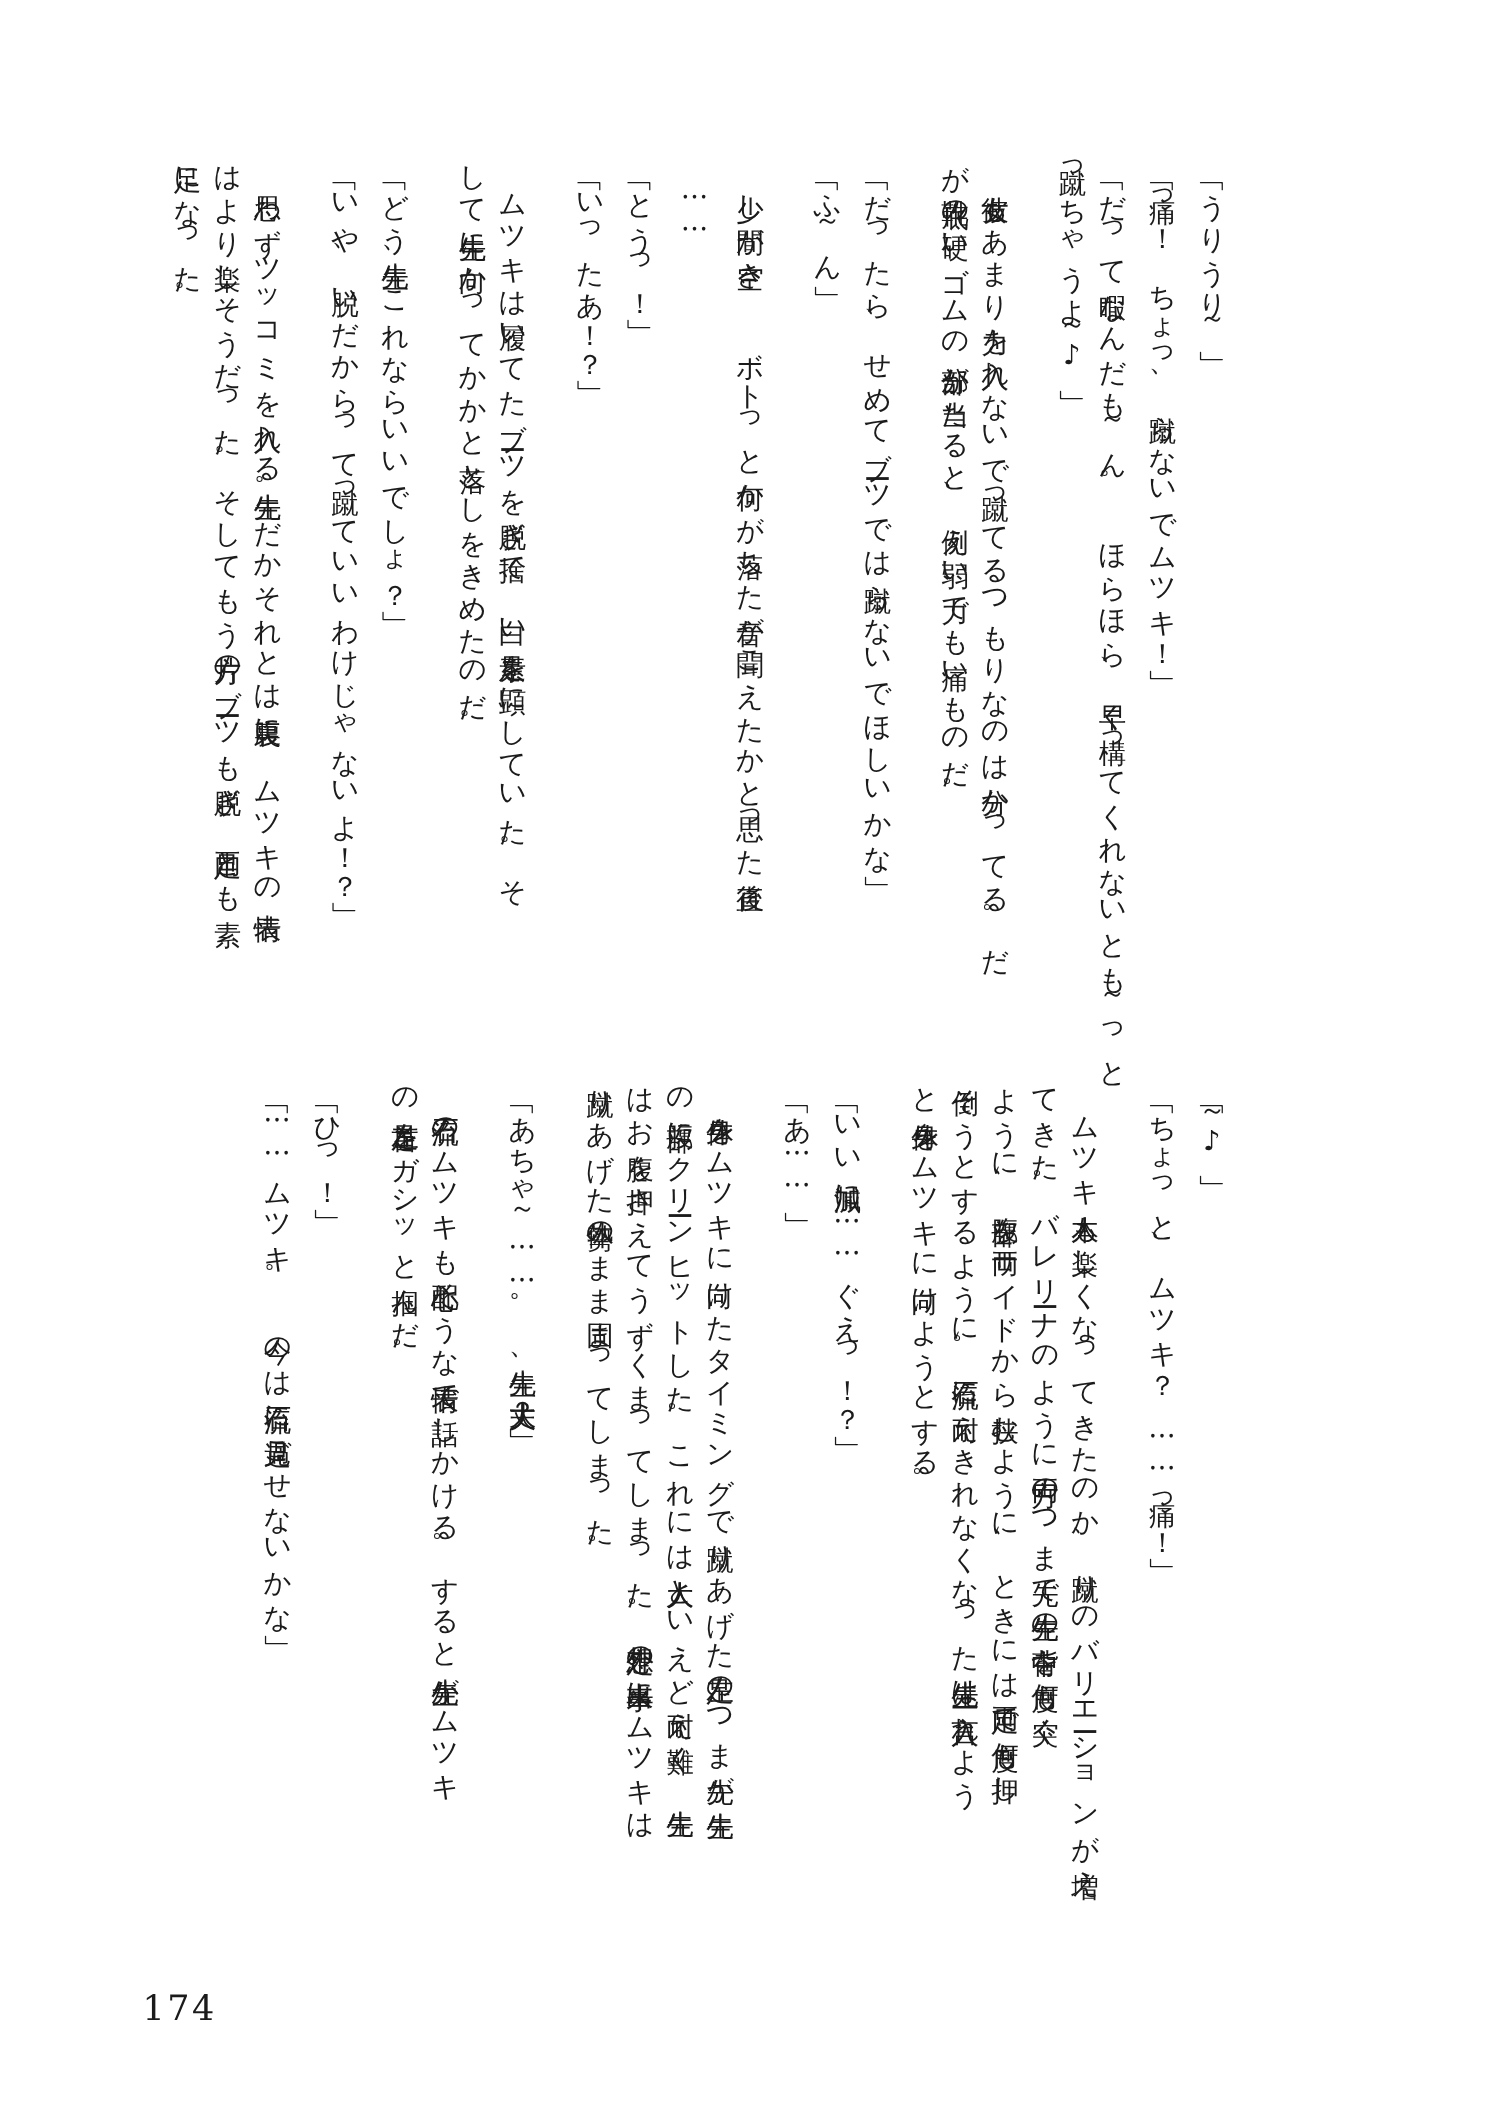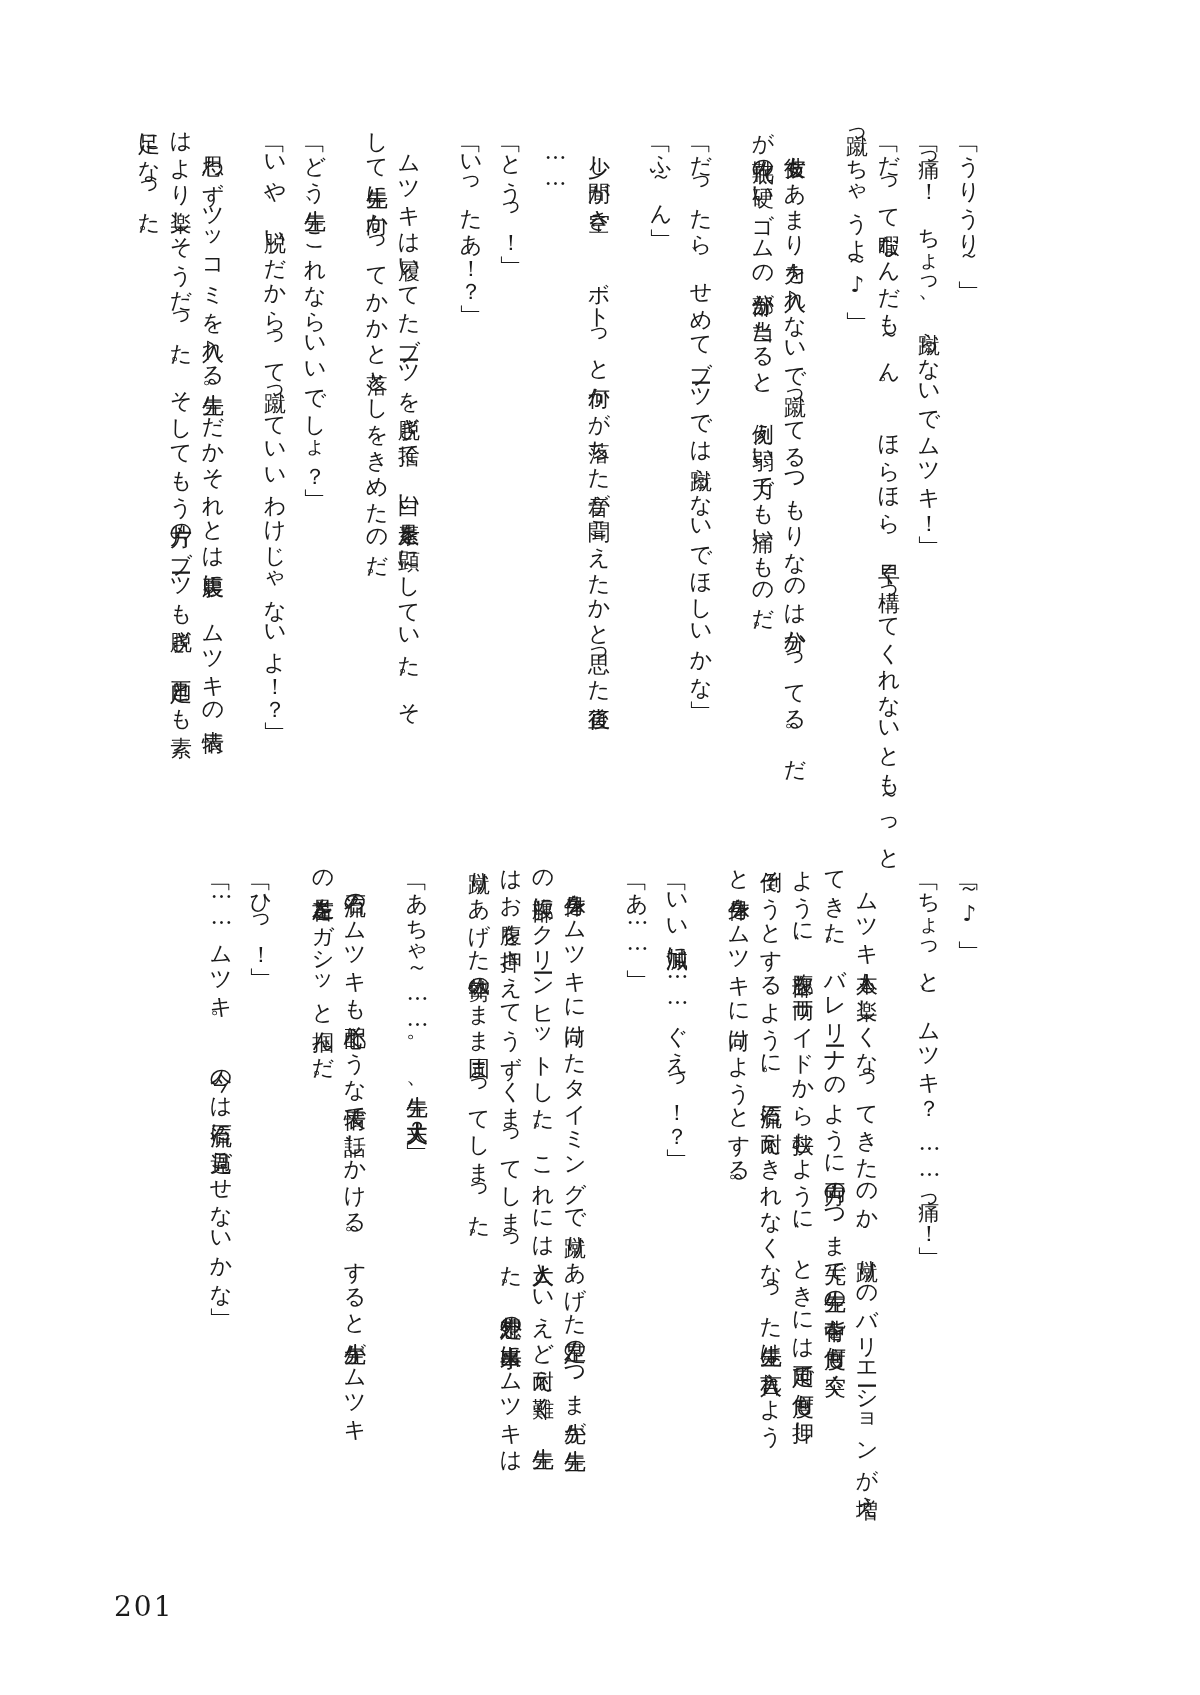--- a/index.html
+++ b/index.html
@@ -167,15 +167,15 @@
     <p class="para mB">
       <span class="line ind">「ひっ！」</span>
     </p>
 
     <p class="para mA">
       <span class="line ind">「……ムツキ。　今のは流石に見過ごせないかな」</span>
     </p>
 
   </div>
 
-  <div id="page-number">201</div>
+  <div id="page-number">174</div>
 
 </div>
 
 </body></html>

